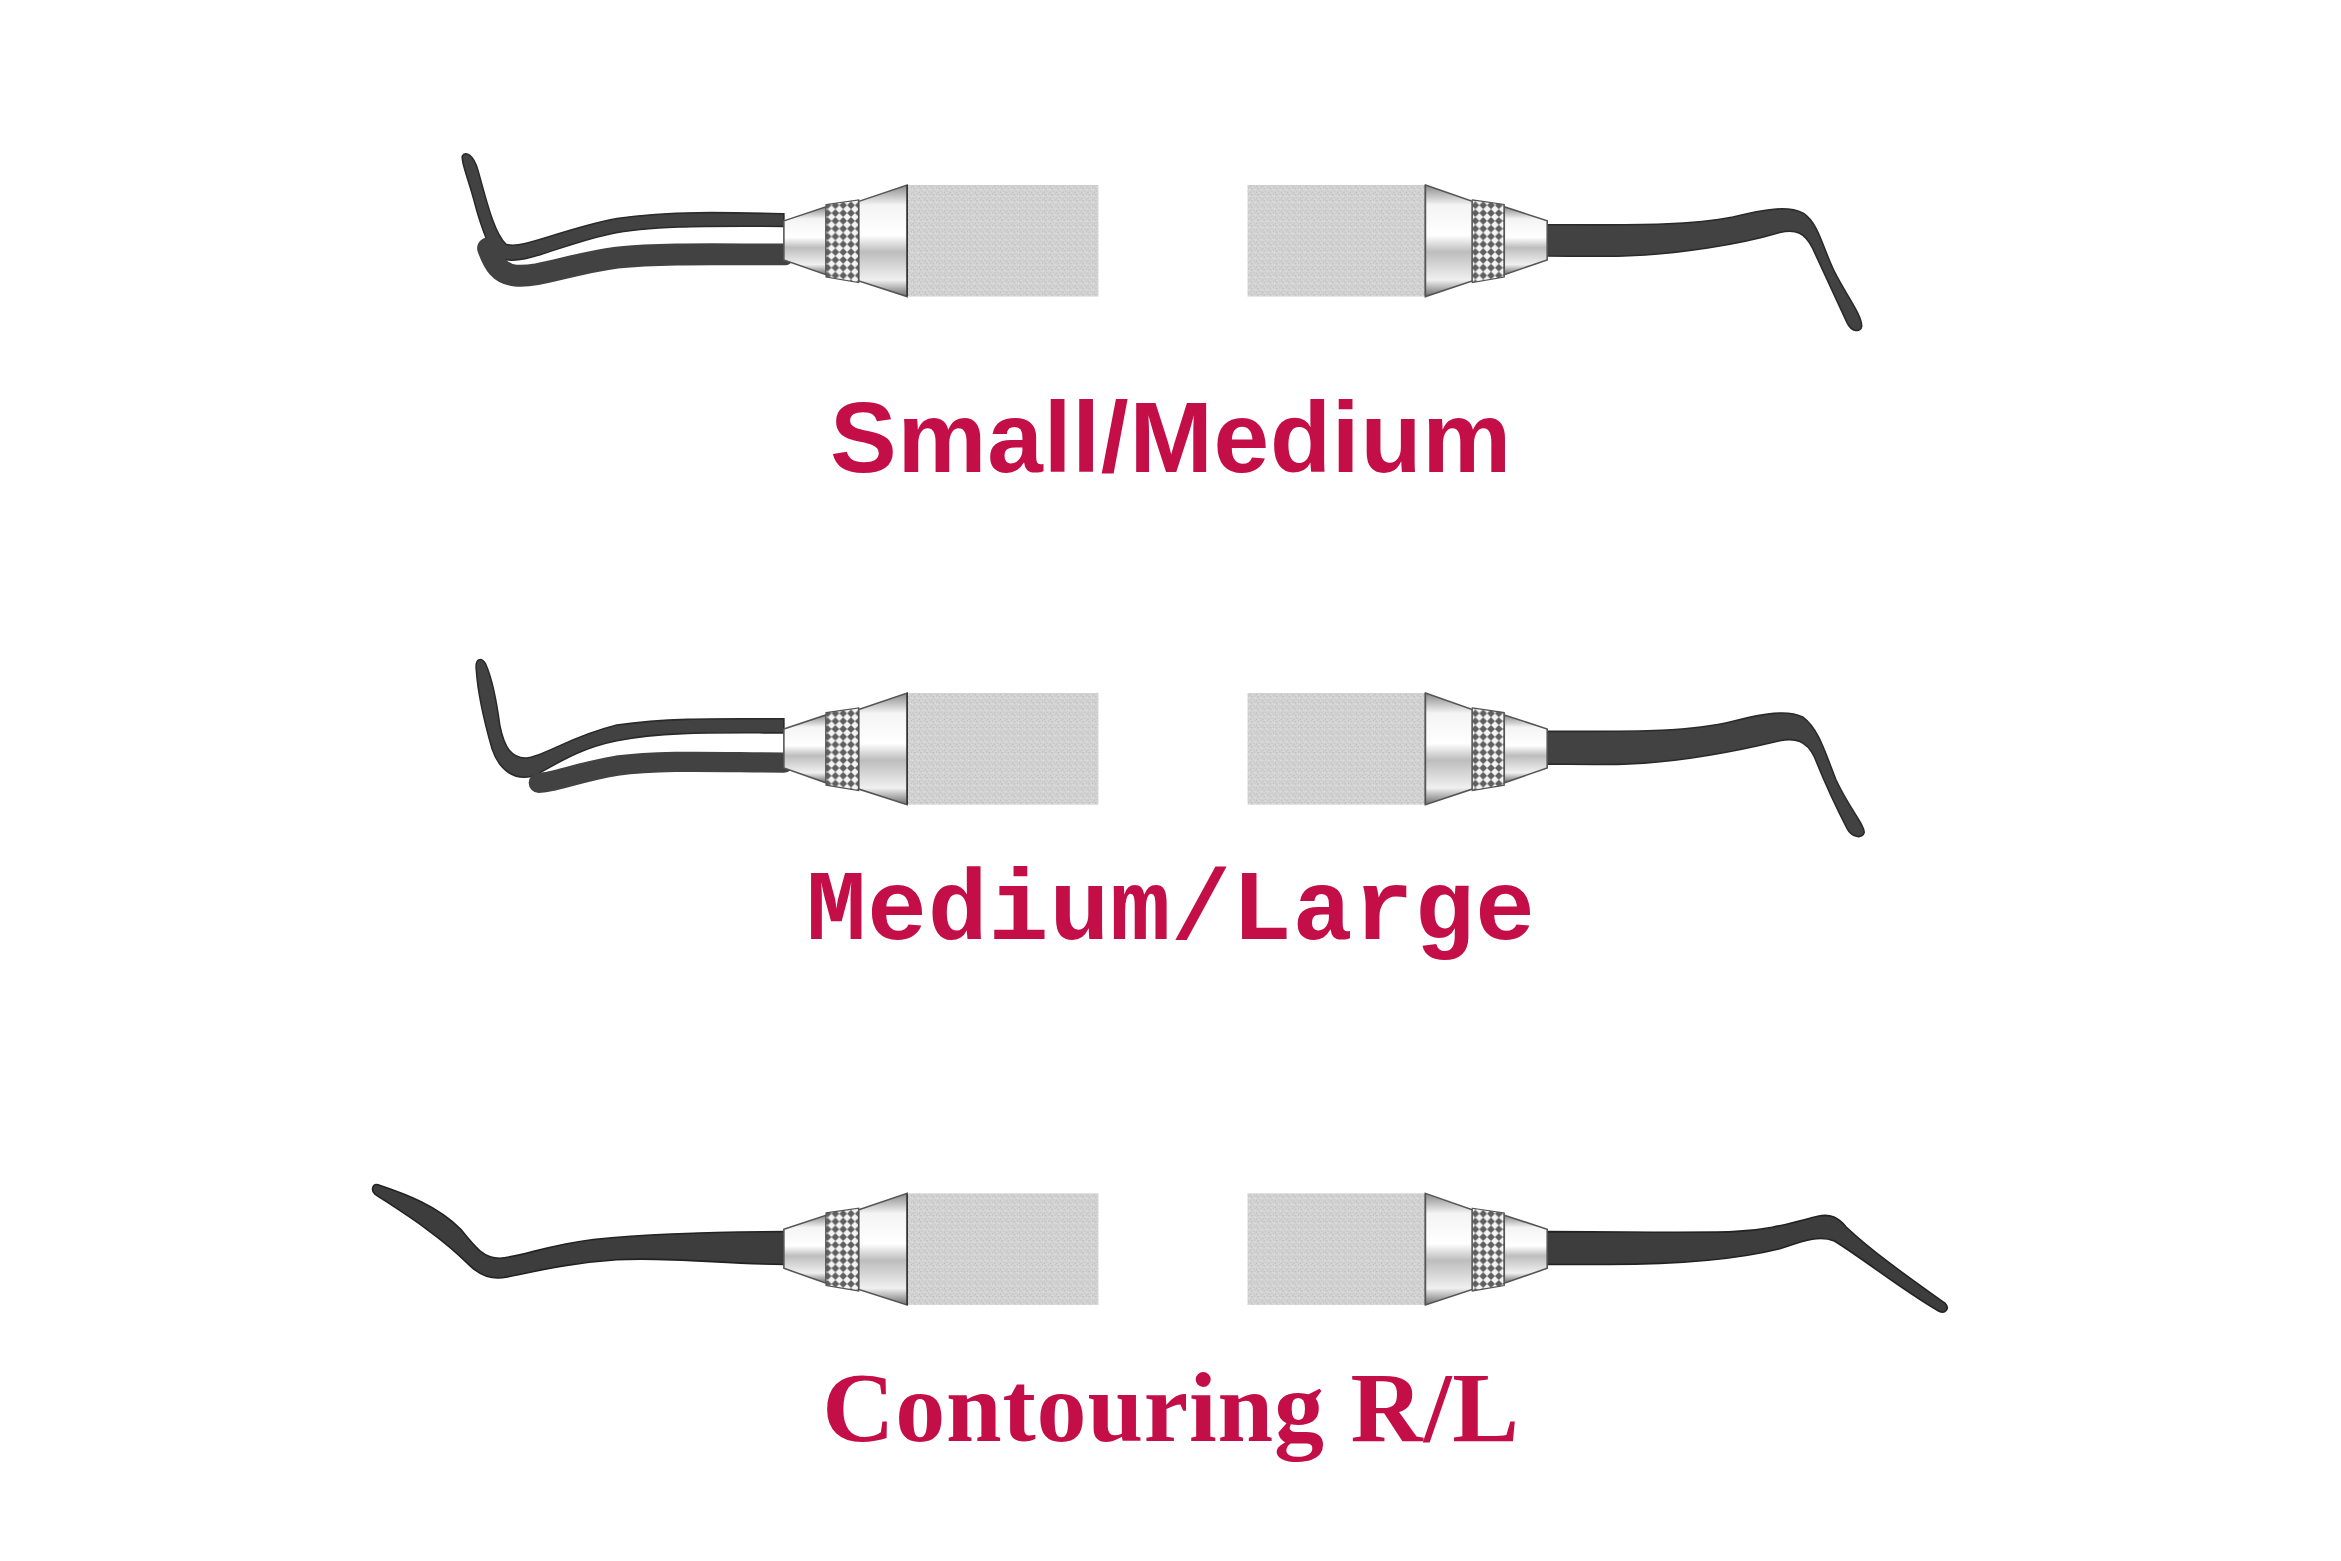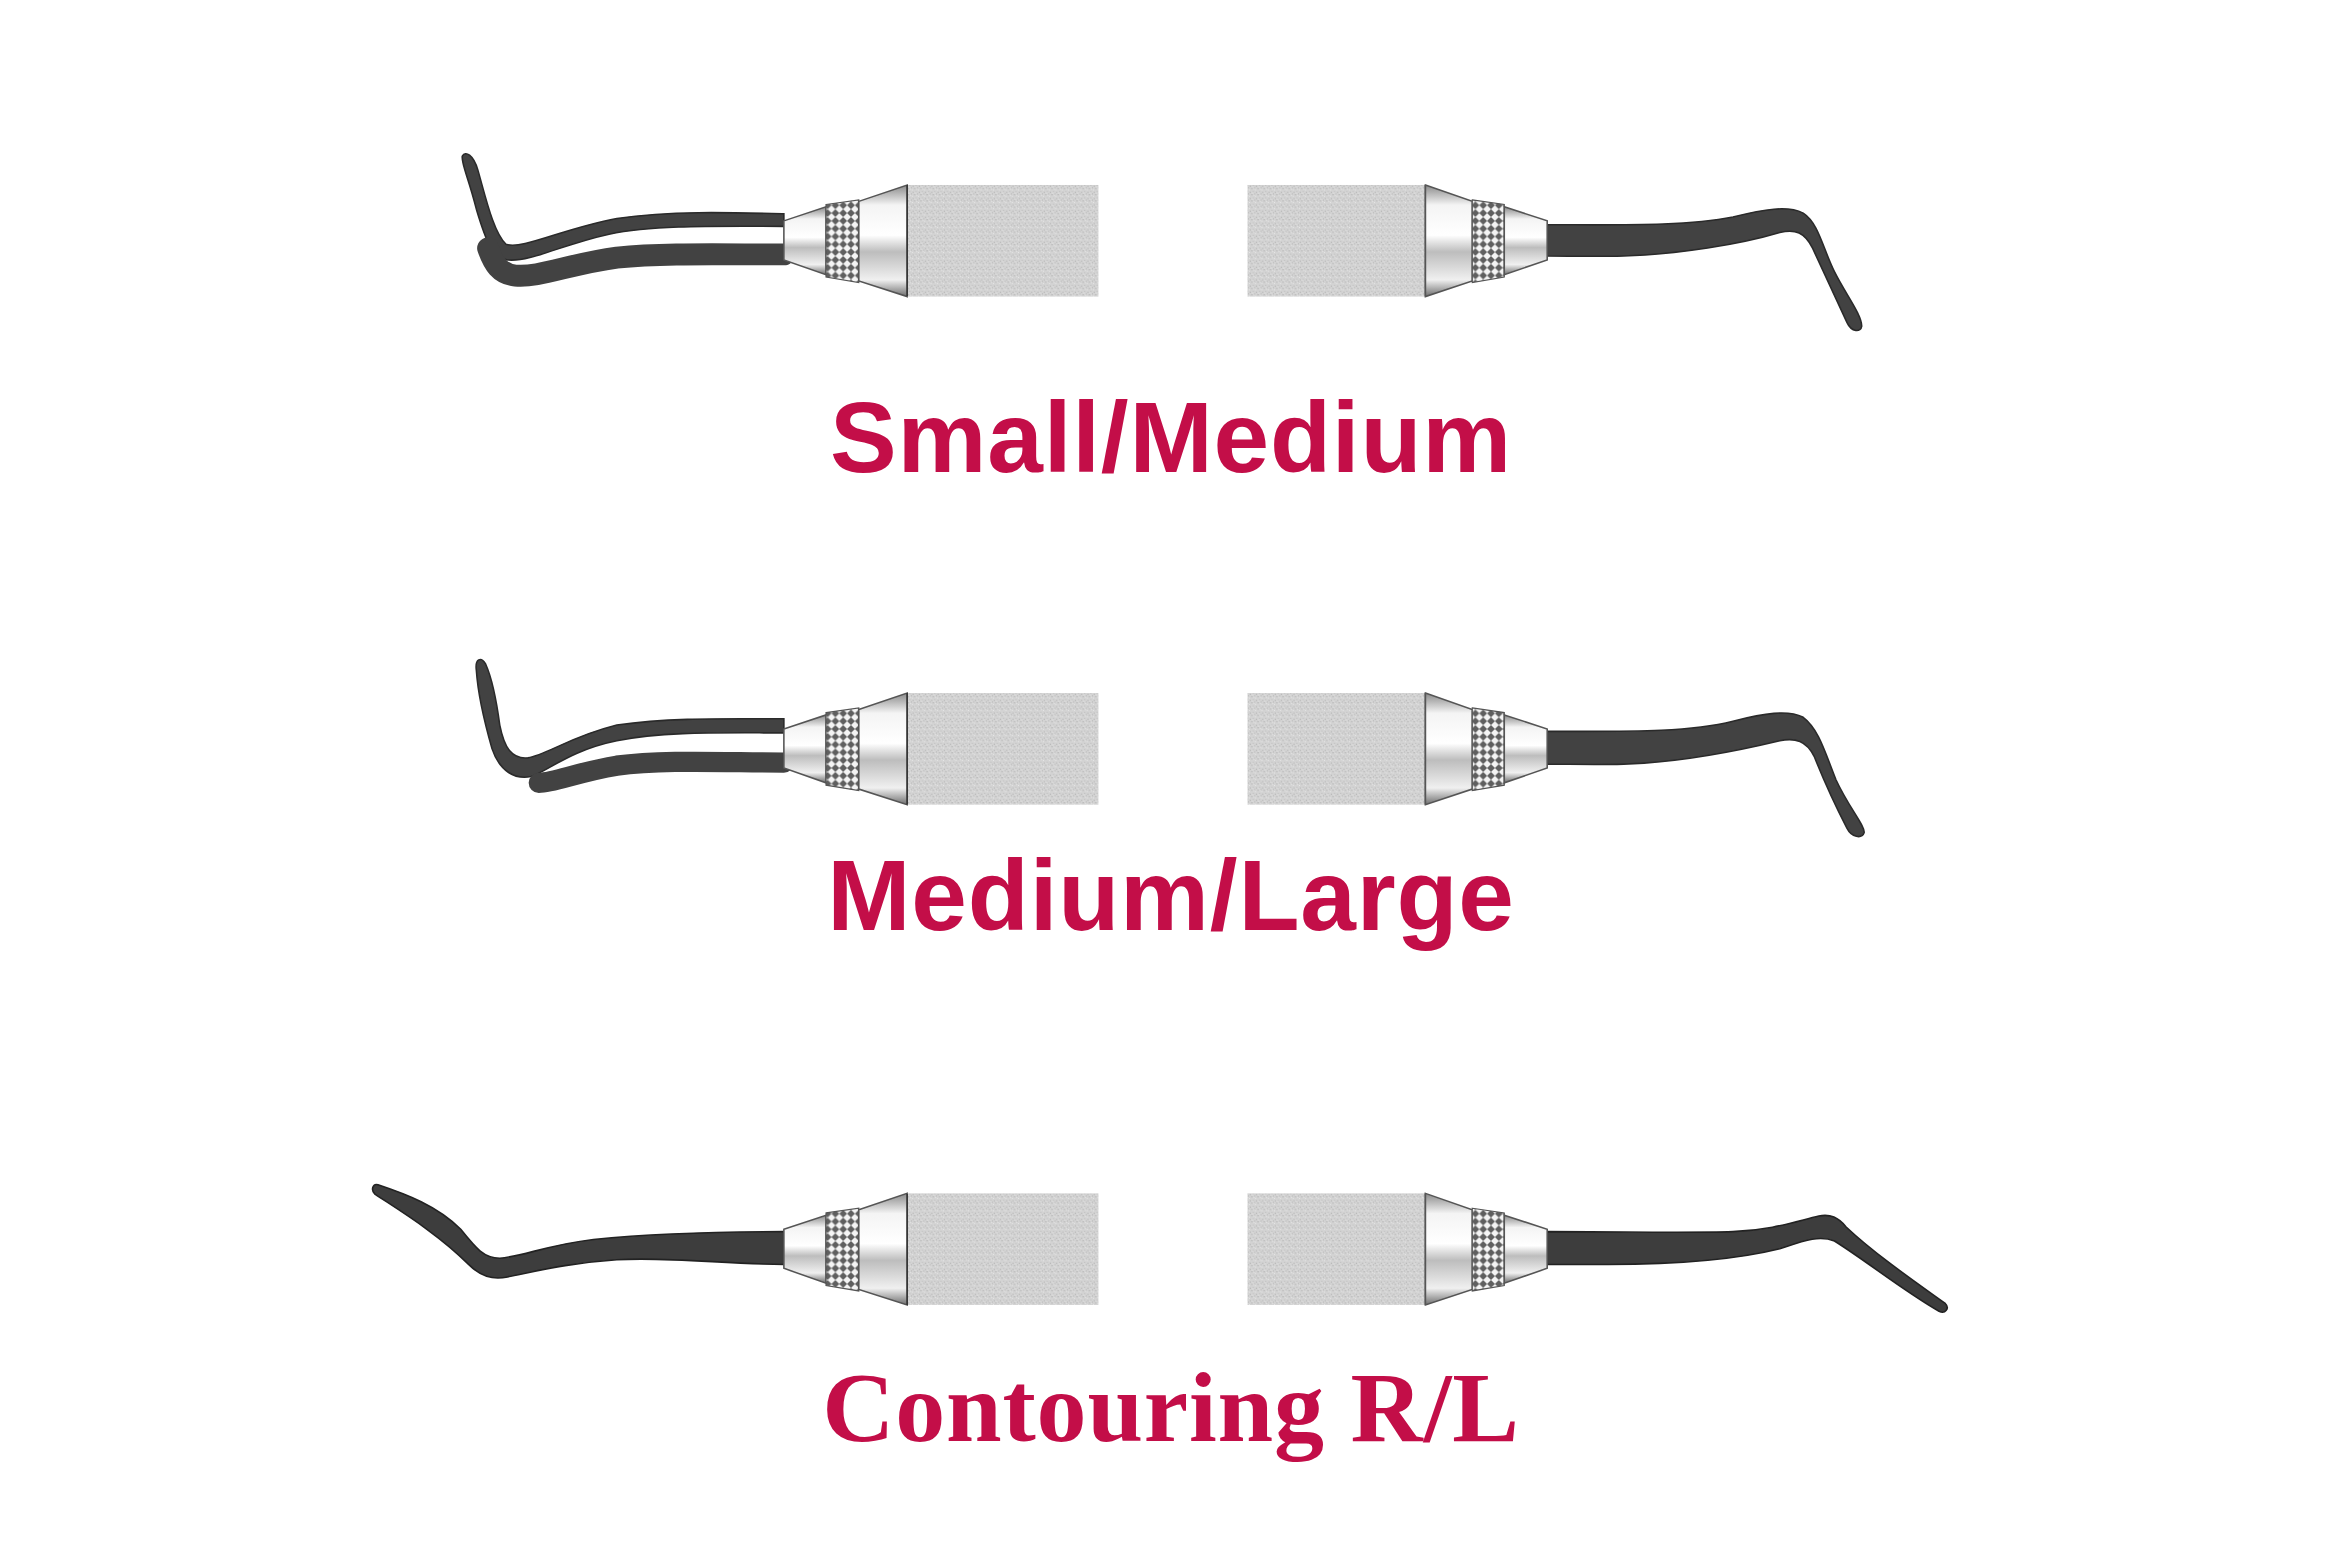--- a/index.html
+++ b/index.html
@@ -11,21 +11,21 @@
     text-align: center;
     font-family: "Liberation Sans", "DejaVu Sans", sans-serif;
     font-weight: bold;
     font-size: 100px;
     line-height: 1;
     letter-spacing: 0.8px;
     color: #C30E48;
     white-space: nowrap;
   }
   #label-1 { top: 387px; }
-  #label-2 { top: 845px; }
+  #label-2 { top: 863px; font-family: Liberation Mono, monospace; }
   #label-3 { top: 1358px; font-family: Liberation Serif, serif; }
   svg { position: absolute; left: 0; top: 0; }
 </style>
 </head>
 <body>
 
 <div class="canvas">
 
   <svg width="2342" height="1561" viewBox="0 0 3000 2000">
     <defs>

